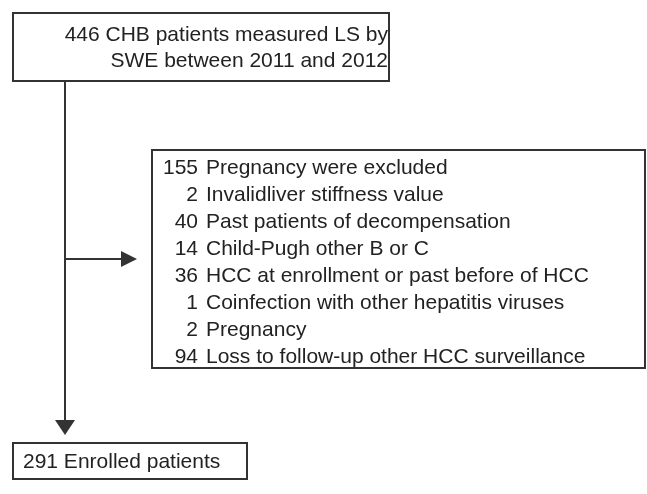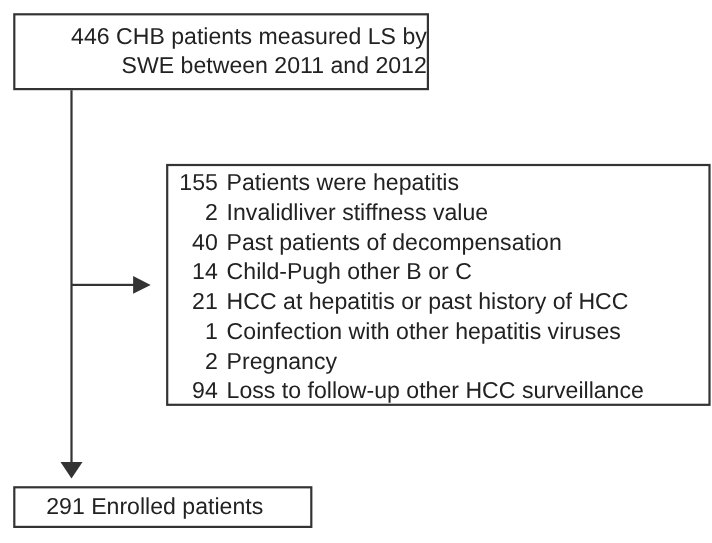--- a/index.html
+++ b/index.html
@@ -46,24 +46,24 @@
   .excluded-grid .num {
     text-align: right;
     white-space: nowrap;
   }
   .excluded-grid .lbl {
     text-align: left;
     white-space: nowrap;
   }
   .box-enrolled {
     left: 12px; top: 442px;
-    width: 272px; height: 38px;
+    width: 236px; height: 38px;
     font-size: 21px;
     line-height: 34px;
-    padding-left: 28px;
+    padding-left: 9px;
   }
   .vline {
     position: absolute;
     left: 64px; top: 82px;
     width: 2px; height: 338px;
     background: #333333;
   }
   .hline {
     position: absolute;
     left: 65px; top: 258px;
@@ -98,29 +98,29 @@
   </div>
 
   <div class="vline"></div>
   <div class="hline"></div>
   <div class="arrow-down"></div>
   <div class="arrow-right"></div>
 
   <div class="fbox box-excluded">
     <div class="excluded-grid">
       <div class="num">155</div>
-      <div class="lbl">Patients were hepatitis</div>
+      <div class="lbl">Pregnancy were excluded</div>
       <div class="num">2</div>
       <div class="lbl">Invalidliver stiffness value</div>
       <div class="num">40</div>
       <div class="lbl">Past patients of decompensation</div>
       <div class="num">14</div>
       <div class="lbl">Child-Pugh other B or C</div>
-      <div class="num">21</div>
-      <div class="lbl">HCC at hepatitis or past history of HCC</div>
+      <div class="num">36</div>
+      <div class="lbl">HCC at enrollment or past before of HCC</div>
       <div class="num">1</div>
       <div class="lbl">Coinfection with other hepatitis viruses</div>
       <div class="num">2</div>
       <div class="lbl">Pregnancy</div>
       <div class="num">94</div>
       <div class="lbl">Loss to follow-up other HCC surveillance</div>
     </div>
   </div>
 
   <div class="fbox box-enrolled">

